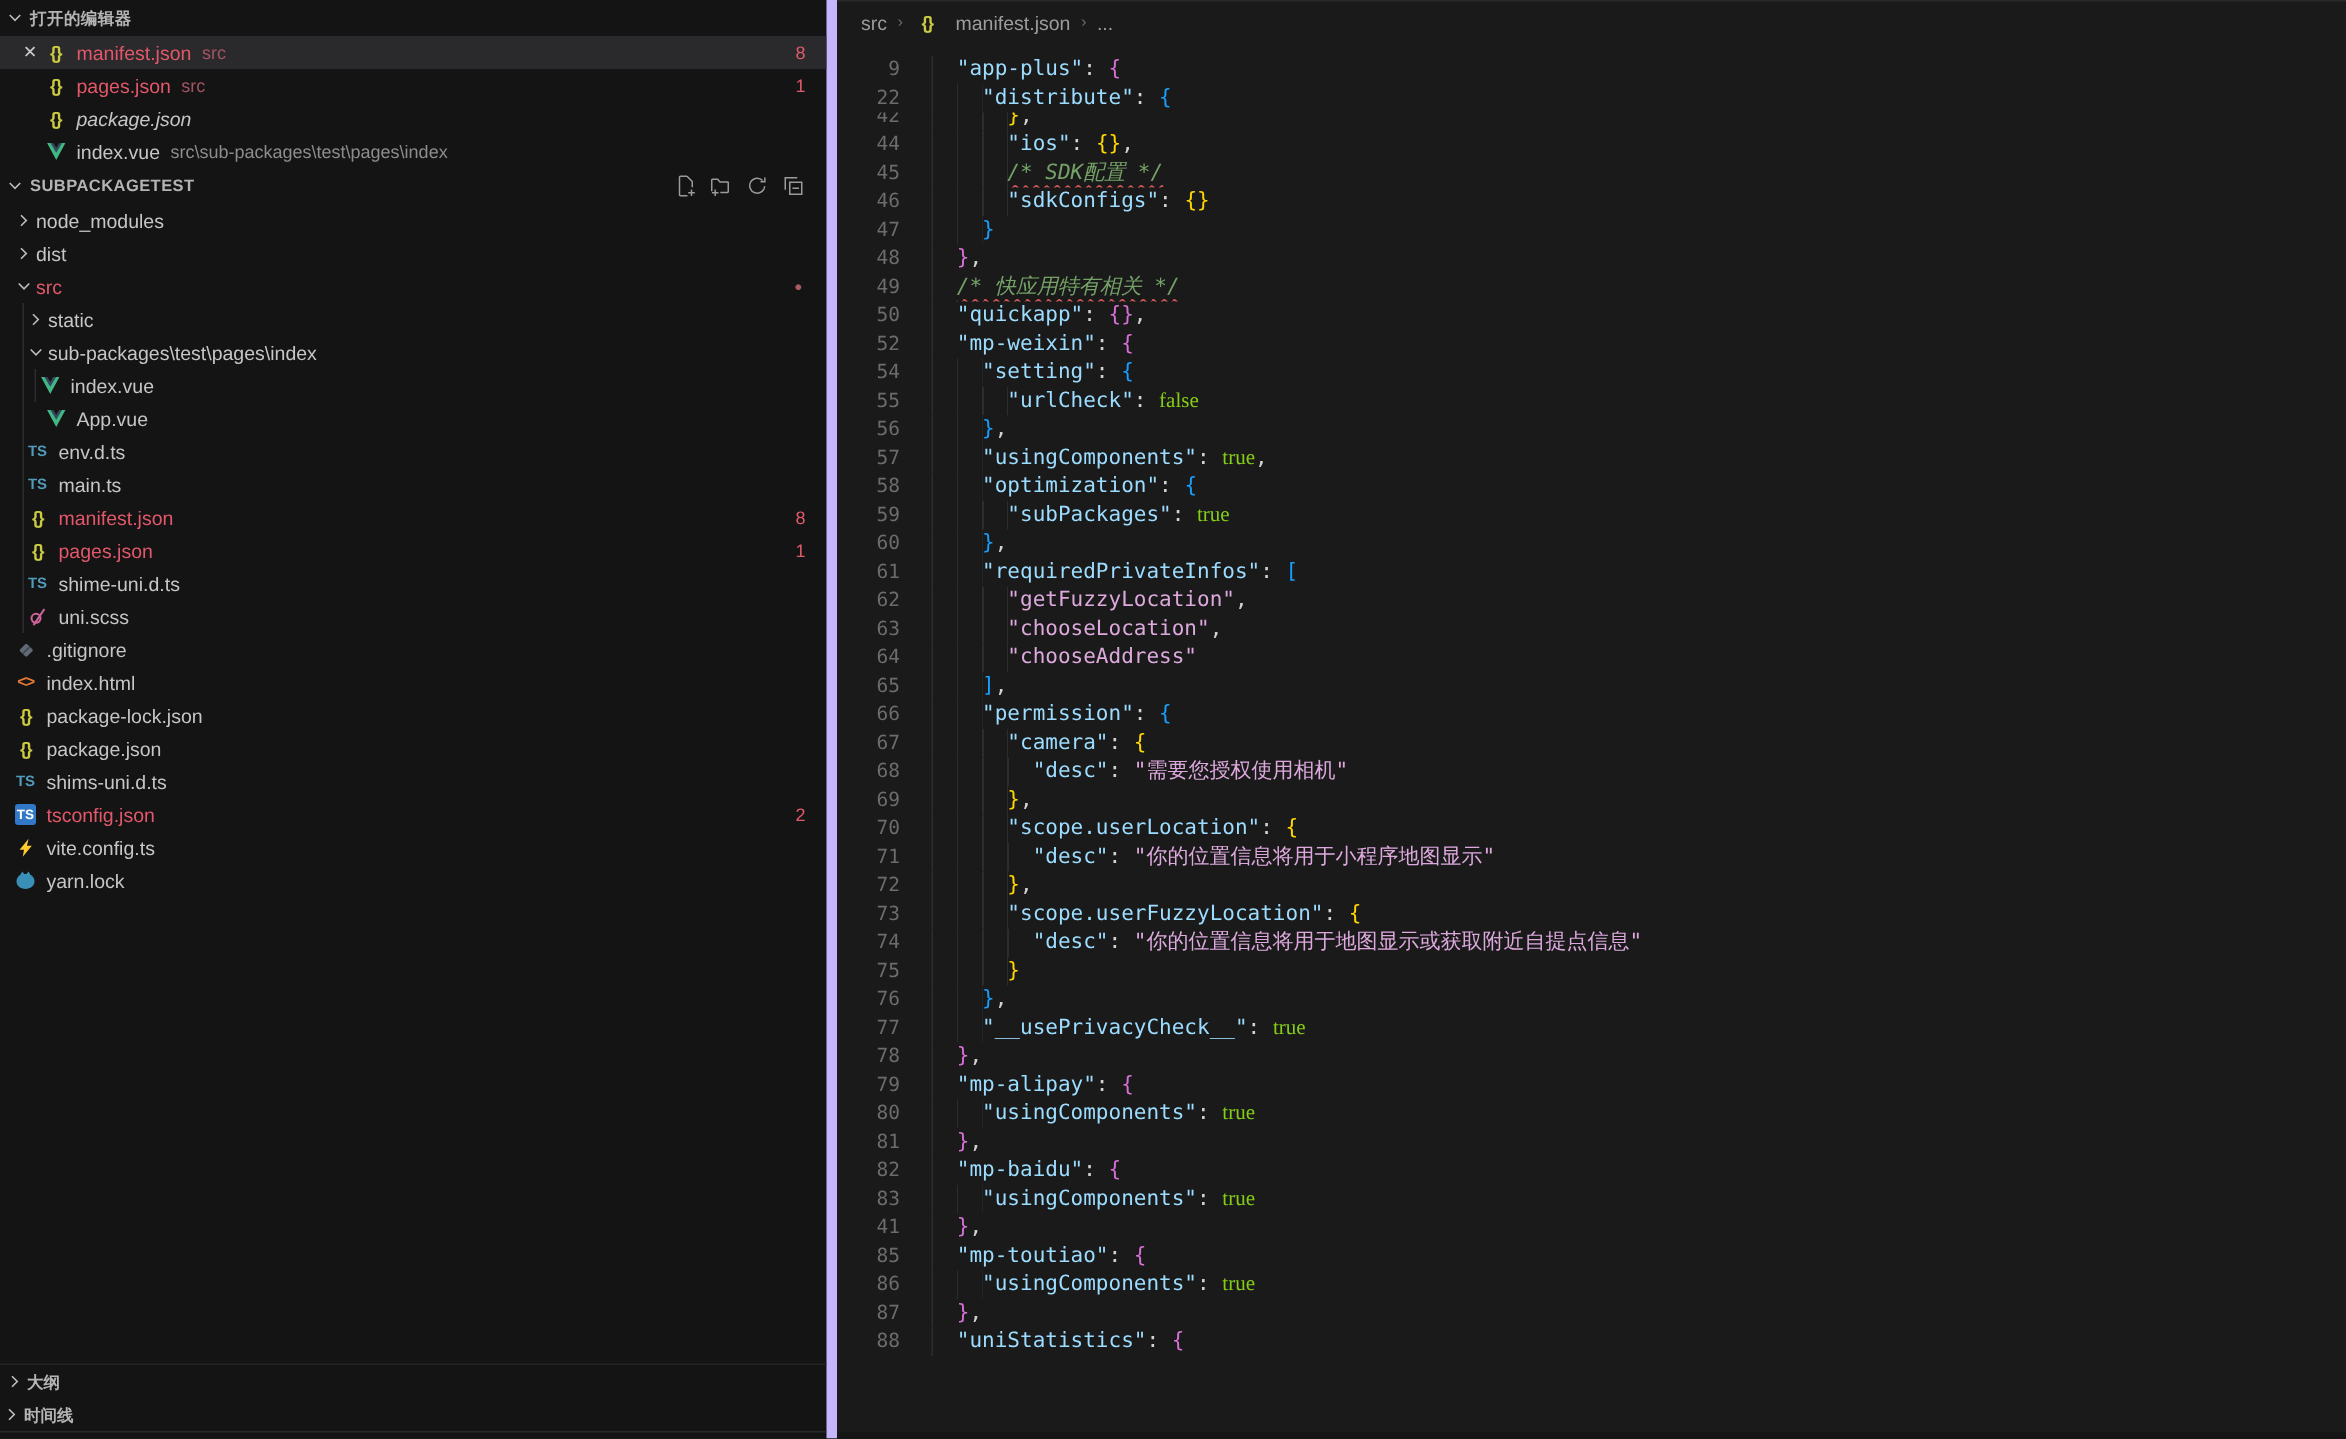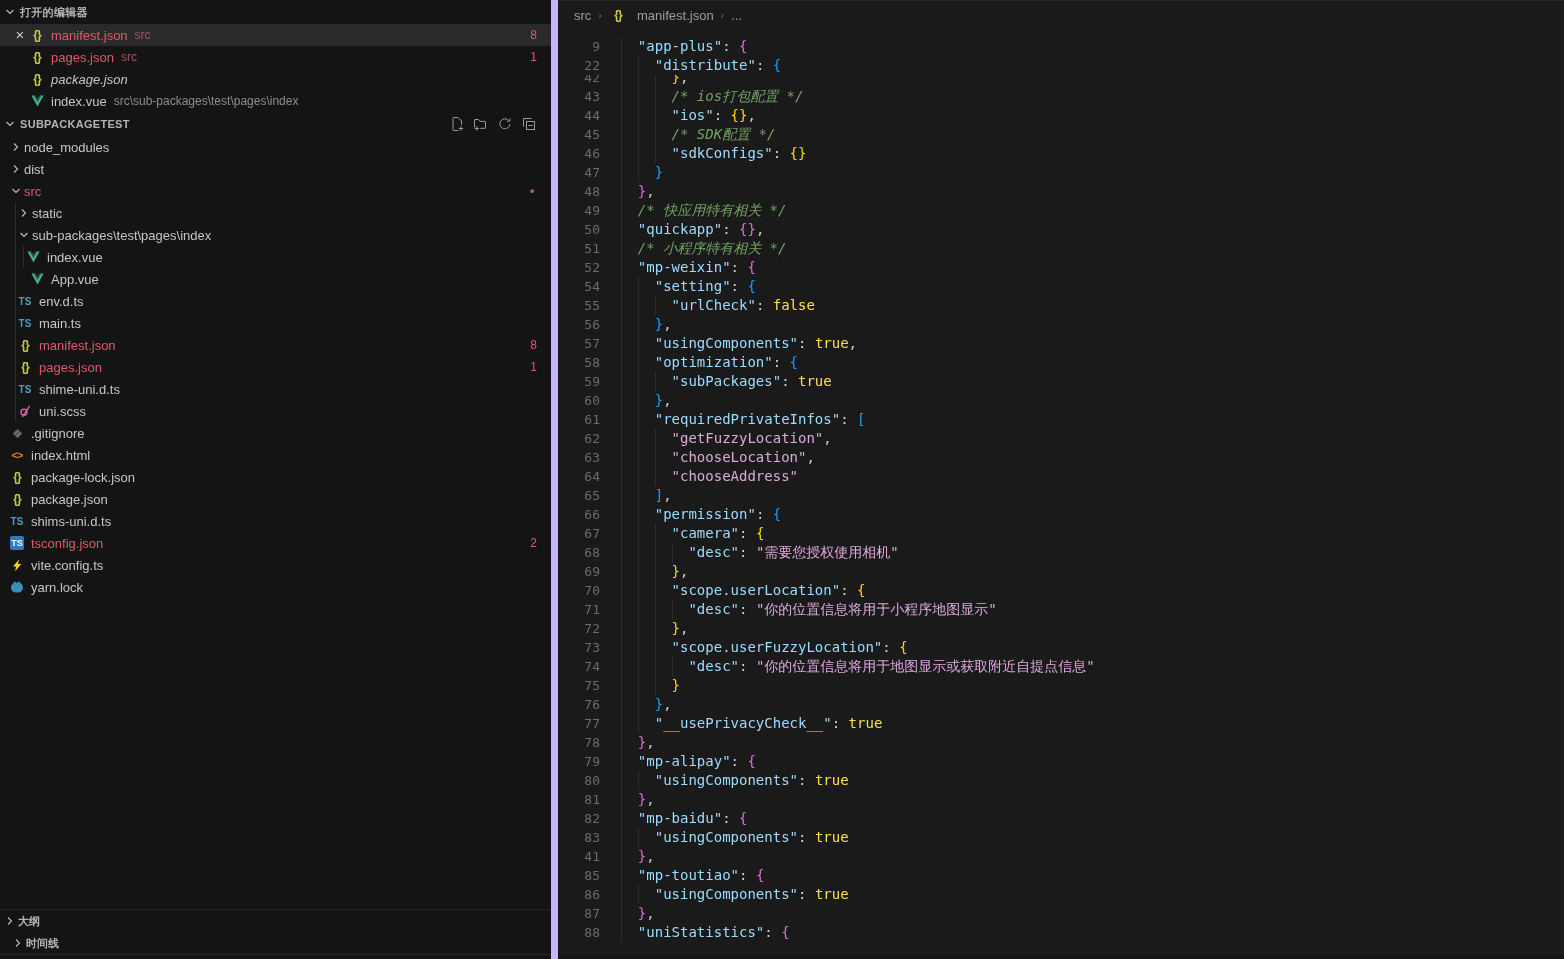--- a/index.html
+++ b/index.html
@@ -49,21 +49,21 @@
   .line.clip{height:12px;}
   .line.clip .linein{margin-top:-7px;}
   .linein{display:flex;height:19px;}
   .ln{width:42px;text-align:right;color:#6c6c6c;font-size:13px;flex:none;user-select:none;cursor:default;}
   .lt{padding-left:21px;white-space:pre;position:relative;}
   .ind{display:inline-block;height:19px;vertical-align:top;
        background-image:repeating-linear-gradient(to right,#2d2d2f 0,#2d2d2f 1px,transparent 1px,transparent 16.86px);}
   .t-k{color:#9cdcfe;}
   .t-p{color:#d2d2d2;}
   .t-s{color:#dda9dd;}
-  .t-w{color:#fde047;}
+  .t-w{color:#84cc16;font-family:Liberation Serif, serif;}
   .t-c{color:#74a266;font-style:italic;
        text-decoration-line:underline;text-decoration-style:wavy;text-decoration-color:#e05a5a;
        text-decoration-thickness:1px;text-underline-offset:4px;}
   .t-b1{color:#ffd700;}
   .t-b2{color:#d670d6;}
   .t-b3{color:#179fff;}
   .t-r{display:inline-block;width:141px;height:14px;vertical-align:-2px;border-radius:1px;
        background:repeating-linear-gradient(90deg,#54475a 0 14px,#4a4150 14px 28px,#5b4c5e 28px 42px,#473f4d 42px 56px);}
   .bstrip{position:absolute;left:0;right:0;bottom:0;height:4px;background:#151516;}
 </style>
@@ -328,21 +328,21 @@
     <div class="spacer"></div>
     <div class="panels" id="panels">
         <div class="row" style="padding-left: 2px;">
           <span class="chevslot">
             <svg width="16" height="16" viewBox="0 0 16 16">
               <path d="M6 4.5 9.5 8 6 11.5" stroke="#bdbdbd" stroke-width="1.1" fill="none"></path>
             </svg>
           </span>
           <span class="lbl">大纲</span>
         </div>
-        <div class="row" style="padding-left: 10px;">
+        <div class="row" style="padding-left: 0;">
           <span class="chevslot">
             <svg width="16" height="16" viewBox="0 0 16 16">
               <path d="M6 4.5 9.5 8 6 11.5" stroke="#bdbdbd" stroke-width="1.1" fill="none"></path>
             </svg>
           </span>
           <span class="lbl">时间线</span>
         </div>
       </div>
   </aside>
 
@@ -377,26 +377,20 @@
           </div>
         </div>
         <div class="line clip">
           <div class="linein">
             <span class="ln">42</span>
             <span class="lt"><span class="ind" style="width: 50.58px;"></span><span class="t-b1">}</span><span class="t-p">,</span></span>
           </div>
         </div>
         <div class="line">
           <div class="linein">
-            <span class="ln">43</span>
-            <span class="lt"><span class="ind" style="width: 50.58px;"></span><span class="t-c">/* ios打包配置 */</span></span>
-          </div>
-        </div>
-        <div class="line">
-          <div class="linein">
             <span class="ln">44</span>
             <span class="lt"><span class="ind" style="width: 50.58px;"></span><span class="t-k">"ios"</span><span class="t-p">: </span><span class="t-b1">{}</span><span class="t-p">,</span></span>
           </div>
         </div>
         <div class="line">
           <div class="linein">
             <span class="ln">45</span>
             <span class="lt"><span class="ind" style="width: 50.58px;"></span><span class="t-c">/* SDK配置 */</span></span>
           </div>
         </div>
@@ -421,26 +415,20 @@
         <div class="line">
           <div class="linein">
             <span class="ln">49</span>
             <span class="lt"><span class="ind" style="width: 16.86px;"></span><span class="t-c">/* 快应用特有相关 */</span></span>
           </div>
         </div>
         <div class="line">
           <div class="linein">
             <span class="ln">50</span>
             <span class="lt"><span class="ind" style="width: 16.86px;"></span><span class="t-k">"quickapp"</span><span class="t-p">: </span><span class="t-b2">{}</span><span class="t-p">,</span></span>
-          </div>
-        </div>
-        <div class="line">
-          <div class="linein">
-            <span class="ln">51</span>
-            <span class="lt"><span class="ind" style="width: 16.86px;"></span><span class="t-c">/* 小程序特有相关 */</span></span>
           </div>
         </div>
         <div class="line">
           <div class="linein">
             <span class="ln">52</span>
             <span class="lt"><span class="ind" style="width: 16.86px;"></span><span class="t-k">"mp-weixin"</span><span class="t-p">: </span><span class="t-b2">{</span></span>
           </div>
         </div>
         <div class="line">
           <div class="linein">

